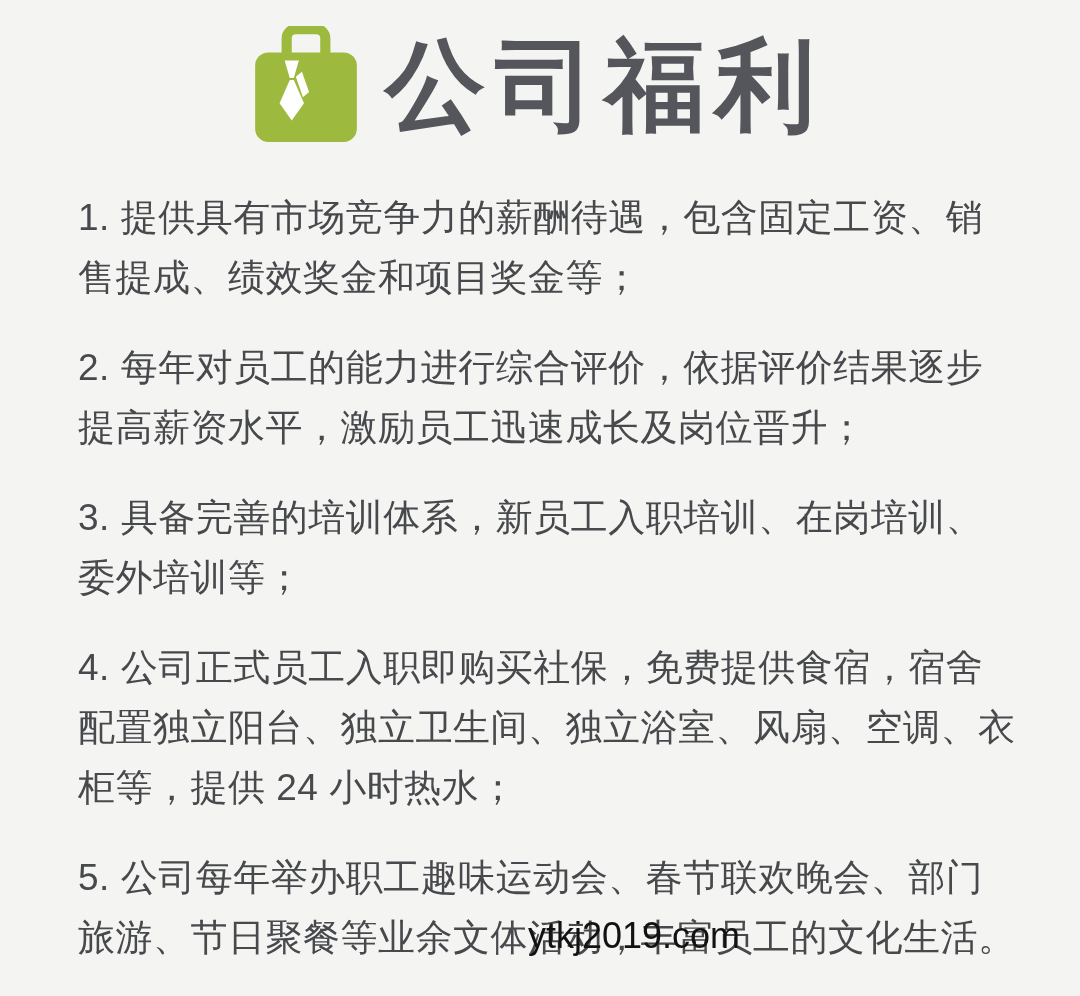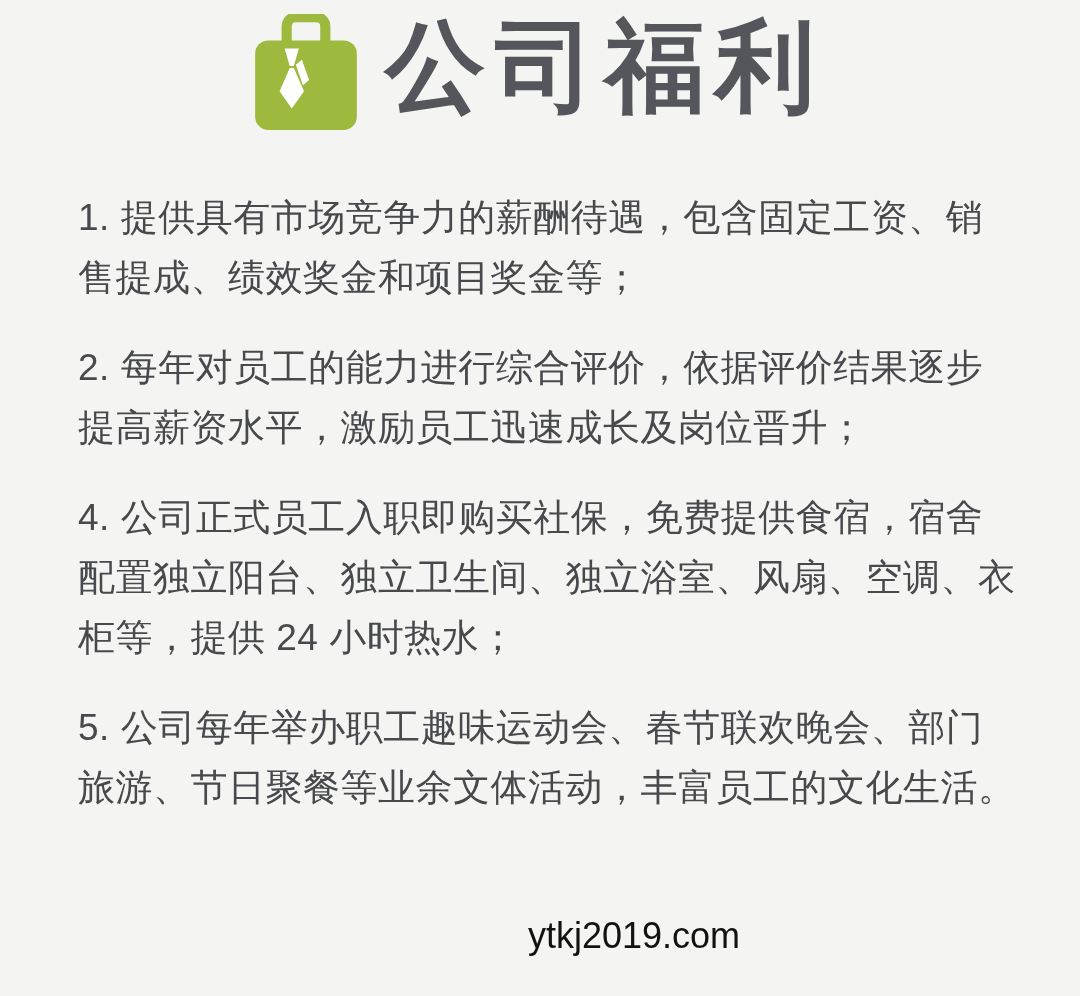--- a/index.html
+++ b/index.html
@@ -10,25 +10,26 @@
     position: relative;
     width: 1080px;
     height: 996px;
     background: #f4f4f2;
     overflow: hidden;
     font-family: "Liberation Sans", "DejaVu Sans", sans-serif;
   }
 
   .header {
     position: absolute;
-    top: 14px;
+    top: 22px;
     left: 0;
     width: 1080px;
     height: 126px;
     display: flex;
+    align-items: center;
     justify-content: center;
     gap: 28px;
   }
 
   .icon-wrap { width: 102px; height: 118px; flex: 0 0 auto; }
   .icon-wrap svg { display: block; width: 102px; height: 118px; }
 
   .title {
     margin: 0;
     font-size: 100px;
@@ -86,19 +87,20 @@
 
         <polygon points="40,50 46,45 53,65 47,70" fill="#ffffff"></polygon>
       </svg>
     </span>
     <h1 class="title">公司福利</h1>
   </header>
 
   <main class="benefits">
     <p class="benefit">1. 提供具有市场竞争力的薪酬待遇，包含固定工资、销售提成、绩效奖金和项目奖金等；</p>
     <p class="benefit">2. 每年对员工的能力进行综合评价，依据评价结果逐步提高薪资水平，激励员工迅速成长及岗位晋升；</p>
+    <p class="benefit">3. 具备完善的培训体系，新员工入职培训、在岗培训、委外培训等；</p>
     <p class="benefit">4. 公司正式员工入职即购买社保，免费提供食宿，宿舍配置独立阳台、独立卫生间、独立浴室、风扇、空调、衣柜等，提供 24 小时热水；</p>
     <p class="benefit">5. 公司每年举办职工趣味运动会、春节联欢晚会、部门旅游、节日聚餐等业余文体活动，丰富员工的文化生活。</p>
   </main>
 
   <div class="watermark">ytkj2019.com</div>
 
 </div>
 
 </body></html>

